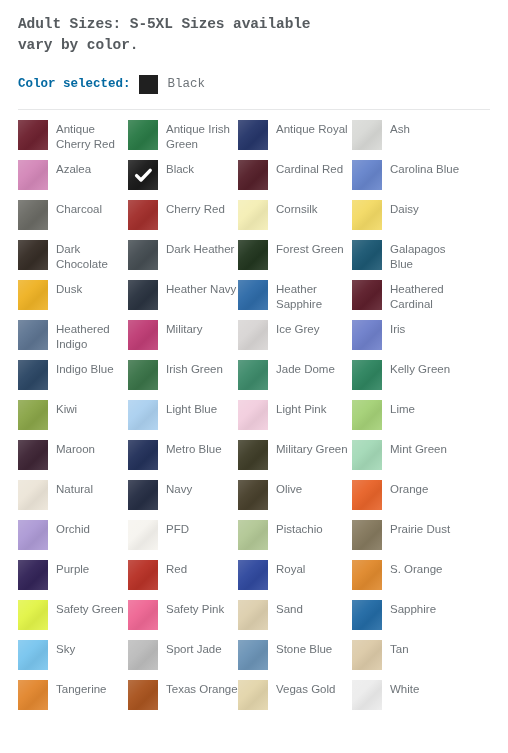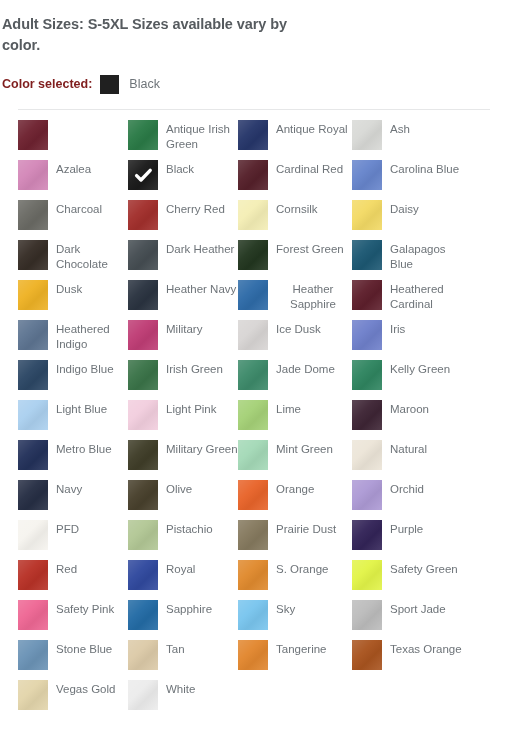--- a/index.html
+++ b/index.html
@@ -19,42 +19,43 @@
 
   .page {
     width: 508px;
     height: 753px;
     position: relative;
     padding: 0;
   }
 
   
   .header {
-    padding: 14px 18px 0 2px;
+    padding: 14px 18px 0 18px;
+    font-family: Liberation Mono, monospace;
   }
   .size-heading {
     font-size: 14.5px;
     font-weight: bold;
     color: #565b5f;
     line-height: 1.42;
     letter-spacing: -0.1px;
     margin: 0;
     max-width: 300px;
   }
 
   .selected-row {
     display: flex;
     align-items: center;
     margin-top: 18px;
     height: 22px;
   }
   .selected-label {
     font-size: 12.5px;
     font-weight: bold;
-    color: #7f1d1d;
+    color: #0369a1;
     margin-right: 8px;
   }
   .selected-chip {
     width: 19px;
     height: 19px;
     background: #202020;
     flex: 0 0 auto;
   }
   .selected-name {
     font-size: 12.5px;
@@ -118,21 +119,21 @@
 
   .swatch-label {
     font-size: 11.5px;
     line-height: 1.26;
     color: #6e7479;
     margin-left: 8px;
     padding-top: 2px;
     max-width: 70px;
     word-wrap: break-word;
   }
-  .col-2 .swatch-label, .col-3 .swatch-label { max-width: 74px; text-align: center; }
+  .col-2 .swatch-label, .col-3 .swatch-label { max-width: 74px; }
 </style>
 </head>
 <body>
 
 <div class="page">
 
   <div class="header">
     <p class="size-heading">Adult Sizes: S-5XL Sizes available vary by color.</p>
 
     <div class="selected-row">
@@ -140,20 +141,21 @@
       <span class="selected-chip" style="background: rgb(32, 32, 32);"></span>
       <span class="selected-name">Black</span>
     </div>
   </div>
 
   <div class="divider"></div>
 
   <div class="swatch-grid" id="swatch-grid">
       <div class="swatch-item col-0">
         <span class="swatch-chip" style="background: rgb(110, 34, 48);"></span>
+        <span class="swatch-label">Antique Cherry Red</span>
       </div>
       <div class="swatch-item col-1">
         <span class="swatch-chip" style="background: rgb(42, 122, 70);"></span>
         <span class="swatch-label">Antique Irish Green</span>
       </div>
       <div class="swatch-item col-2">
         <span class="swatch-chip" style="background: rgb(38, 54, 106);"></span>
         <span class="swatch-label">Antique Royal</span>
       </div>
       <div class="swatch-item col-3">
@@ -233,21 +235,21 @@
       <div class="swatch-item col-1">
         <span class="swatch-chip" style="background: rgb(93, 116, 145);"></span>
         <span class="swatch-label">Heathered Indigo</span>
       </div>
       <div class="swatch-item col-2">
         <span class="swatch-chip" style="background: rgb(191, 61, 117);"></span>
         <span class="swatch-label">Military</span>
       </div>
       <div class="swatch-item col-3">
         <span class="swatch-chip" style="background: rgb(216, 213, 212);"></span>
-        <span class="swatch-label">Ice Dusk</span>
+        <span class="swatch-label">Ice Grey</span>
       </div>
       <div class="swatch-item col-1">
         <span class="swatch-chip" style="background: rgb(111, 128, 203);"></span>
         <span class="swatch-label">Iris</span>
       </div>
       <div class="swatch-item col-0">
         <span class="swatch-chip" style="background: rgb(44, 71, 101);"></span>
         <span class="swatch-label">Indigo Blue</span>
       </div>
       <div class="swatch-item col-2">
@@ -255,20 +257,24 @@
         <span class="swatch-label">Irish Green</span>
       </div>
       <div class="swatch-item col-3">
         <span class="swatch-chip" style="background: rgb(61, 138, 106);"></span>
         <span class="swatch-label">Jade Dome</span>
       </div>
       <div class="swatch-item col-0">
         <span class="swatch-chip" style="background: rgb(47, 133, 96);"></span>
         <span class="swatch-label">Kelly Green</span>
       </div>
+      <div class="swatch-item col-1">
+        <span class="swatch-chip" style="background: rgb(138, 165, 72);"></span>
+        <span class="swatch-label">Kiwi</span>
+      </div>
       <div class="swatch-item col-2">
         <span class="swatch-chip" style="background: rgb(171, 208, 239);"></span>
         <span class="swatch-label">Light Blue</span>
       </div>
       <div class="swatch-item col-3">
         <span class="swatch-chip" style="background: rgb(242, 206, 222);"></span>
         <span class="swatch-label">Light Pink</span>
       </div>
       <div class="swatch-item col-0">
         <span class="swatch-chip" style="background: rgb(165, 209, 119);"></span>
@@ -339,20 +345,24 @@
         <span class="swatch-label">S. Orange</span>
       </div>
       <div class="swatch-item col-1">
         <span class="swatch-chip" style="background: rgb(226, 244, 72);"></span>
         <span class="swatch-label">Safety Green</span>
       </div>
       <div class="swatch-item col-2">
         <span class="swatch-chip" style="background: rgb(238, 103, 148);"></span>
         <span class="swatch-label">Safety Pink</span>
       </div>
+      <div class="swatch-item col-3">
+        <span class="swatch-chip" style="background: rgb(221, 207, 174);"></span>
+        <span class="swatch-label">Sand</span>
+      </div>
       <div class="swatch-item col-0">
         <span class="swatch-chip" style="background: rgb(35, 107, 165);"></span>
         <span class="swatch-label">Sapphire</span>
       </div>
       <div class="swatch-item col-1">
         <span class="swatch-chip" style="background: rgb(121, 197, 238);"></span>
         <span class="swatch-label">Sky</span>
       </div>
       <div class="swatch-item col-2">
         <span class="swatch-chip" style="background: rgb(188, 188, 188);"></span>

